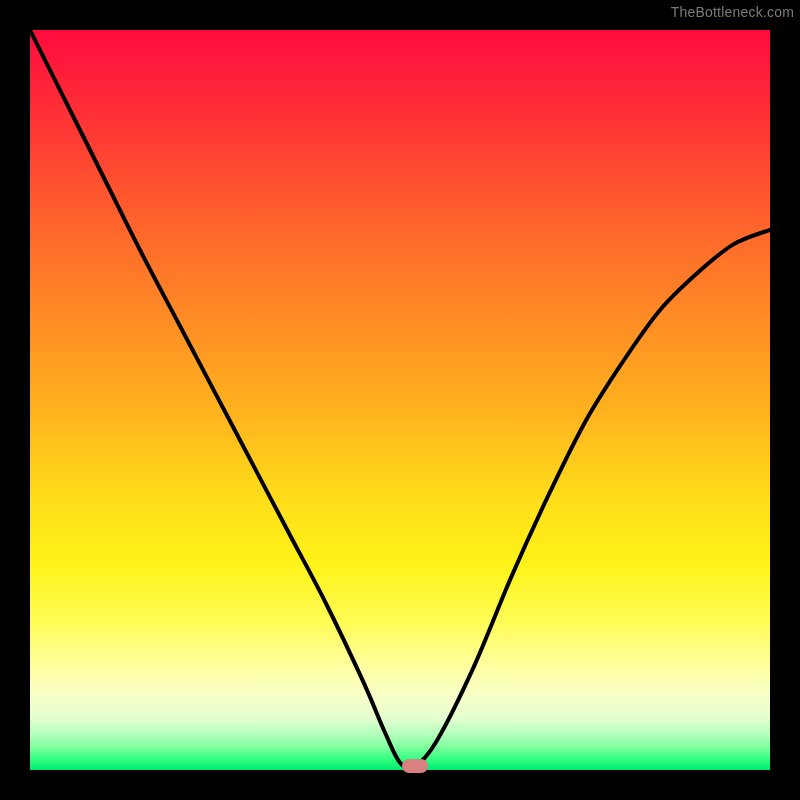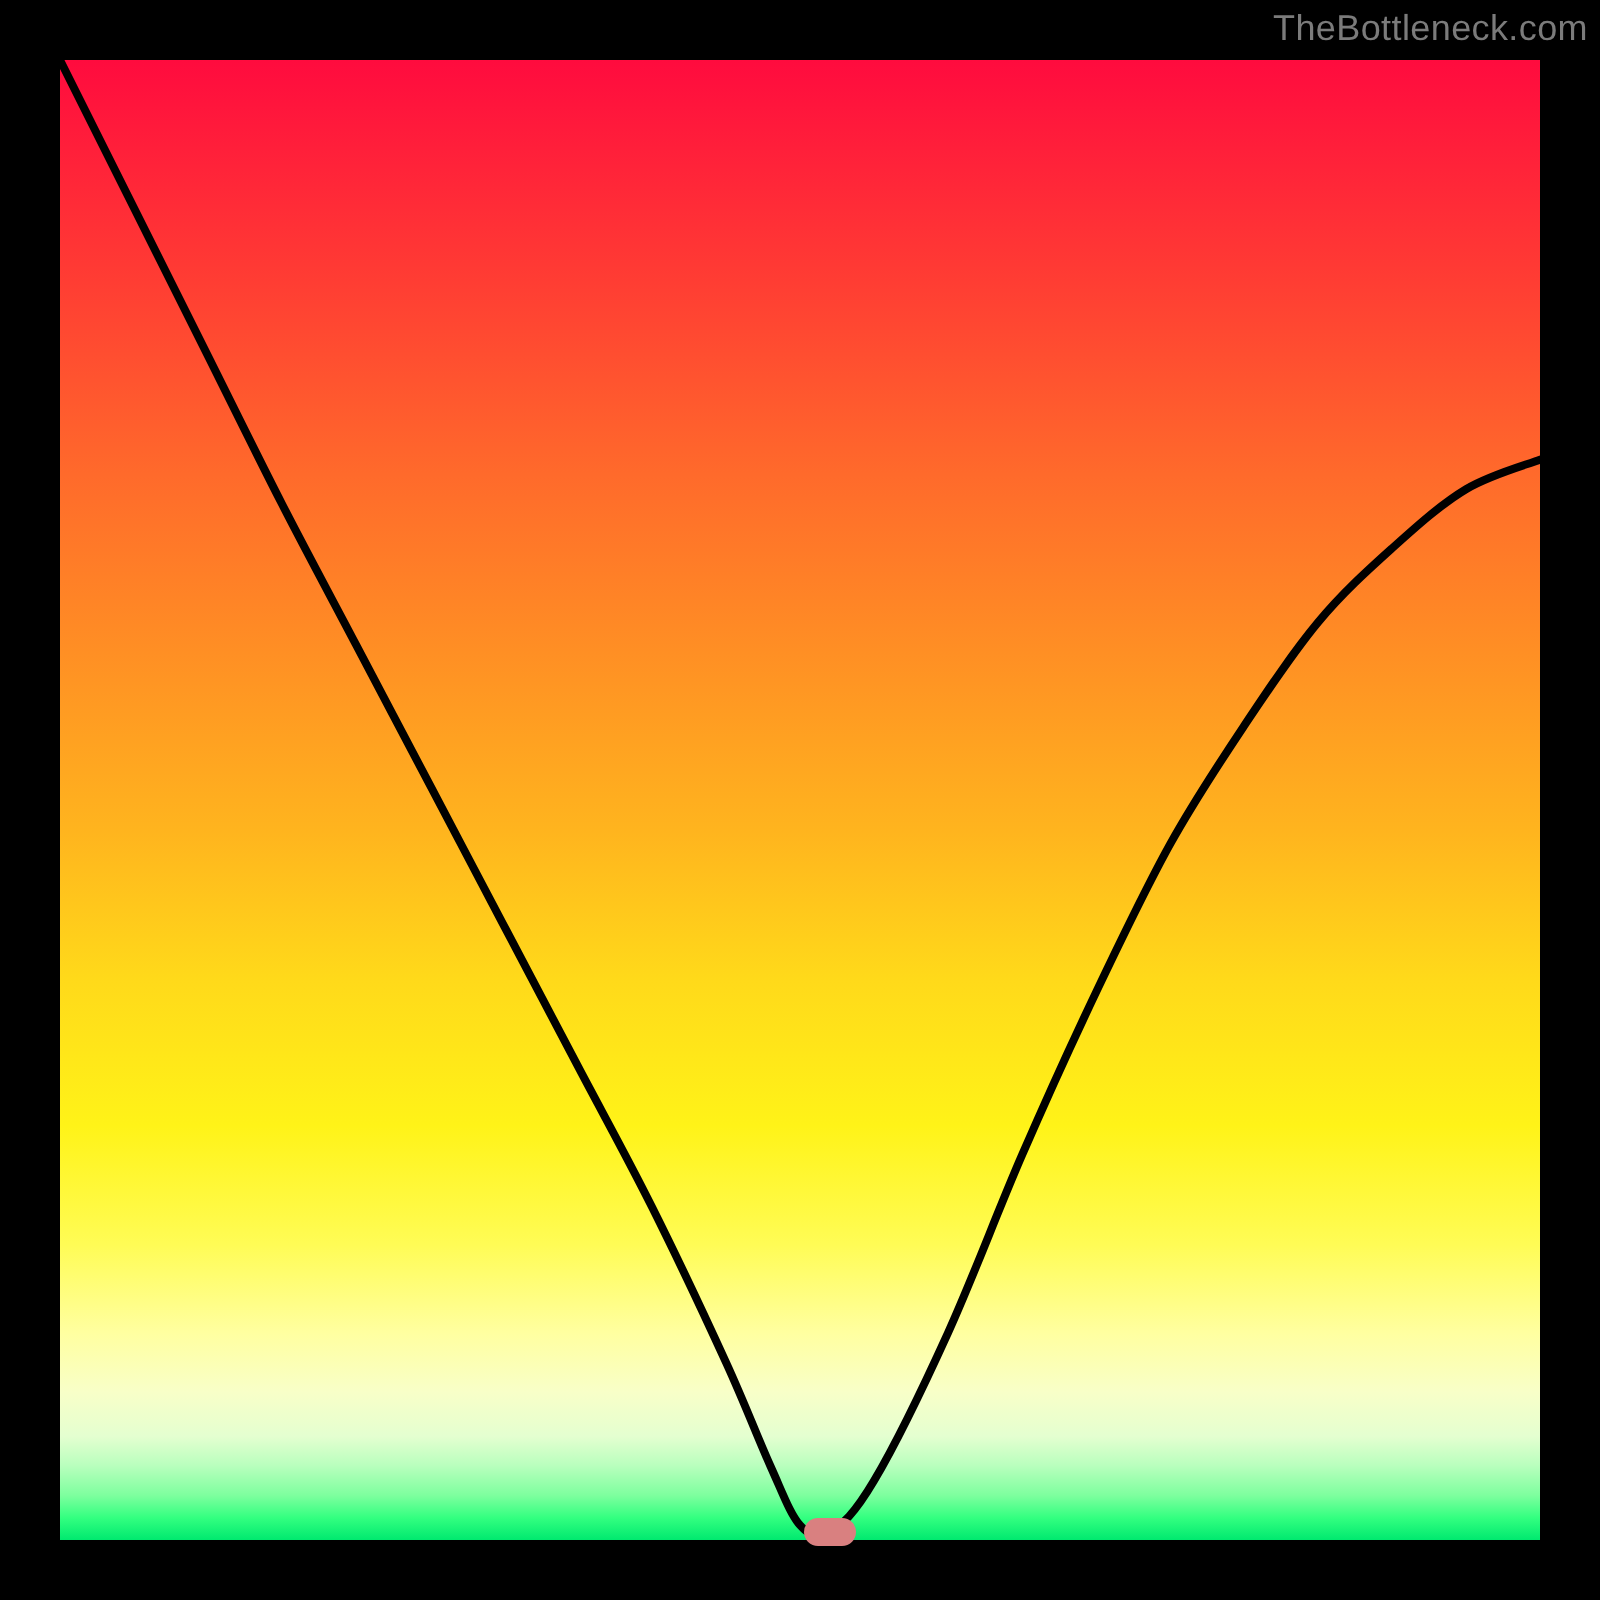--- a/index.html
+++ b/index.html
@@ -41,21 +41,21 @@
       #7dff9e 97%,
       #33ff80 98.5%,
       #00e96f 100%
     );
   }
   .watermark {
     position: absolute;
     top: 4px;
     right: 6px;
     color: #7b7b7b;
-    font-size: 18px;
+    font-size: 14px;
     font-weight: 500;
     letter-spacing: 0.2px;
     z-index: 30;
   }
   svg.curve {
     position: absolute;
     left: 0;
     top: 0;
     width: 740px;
     height: 740px;

